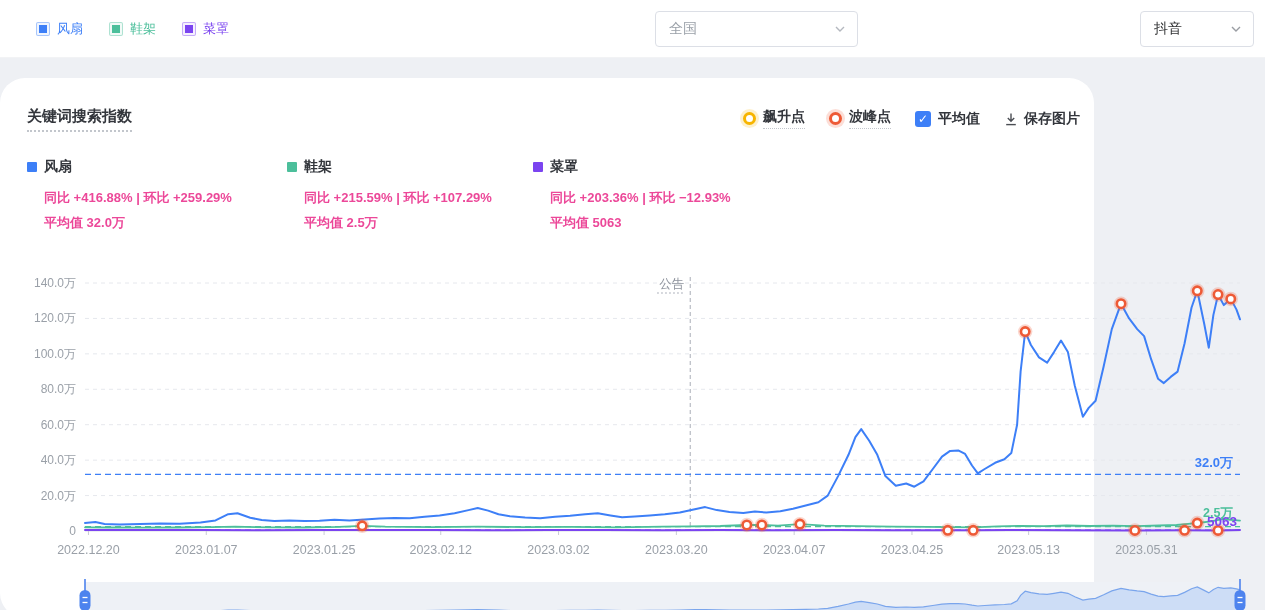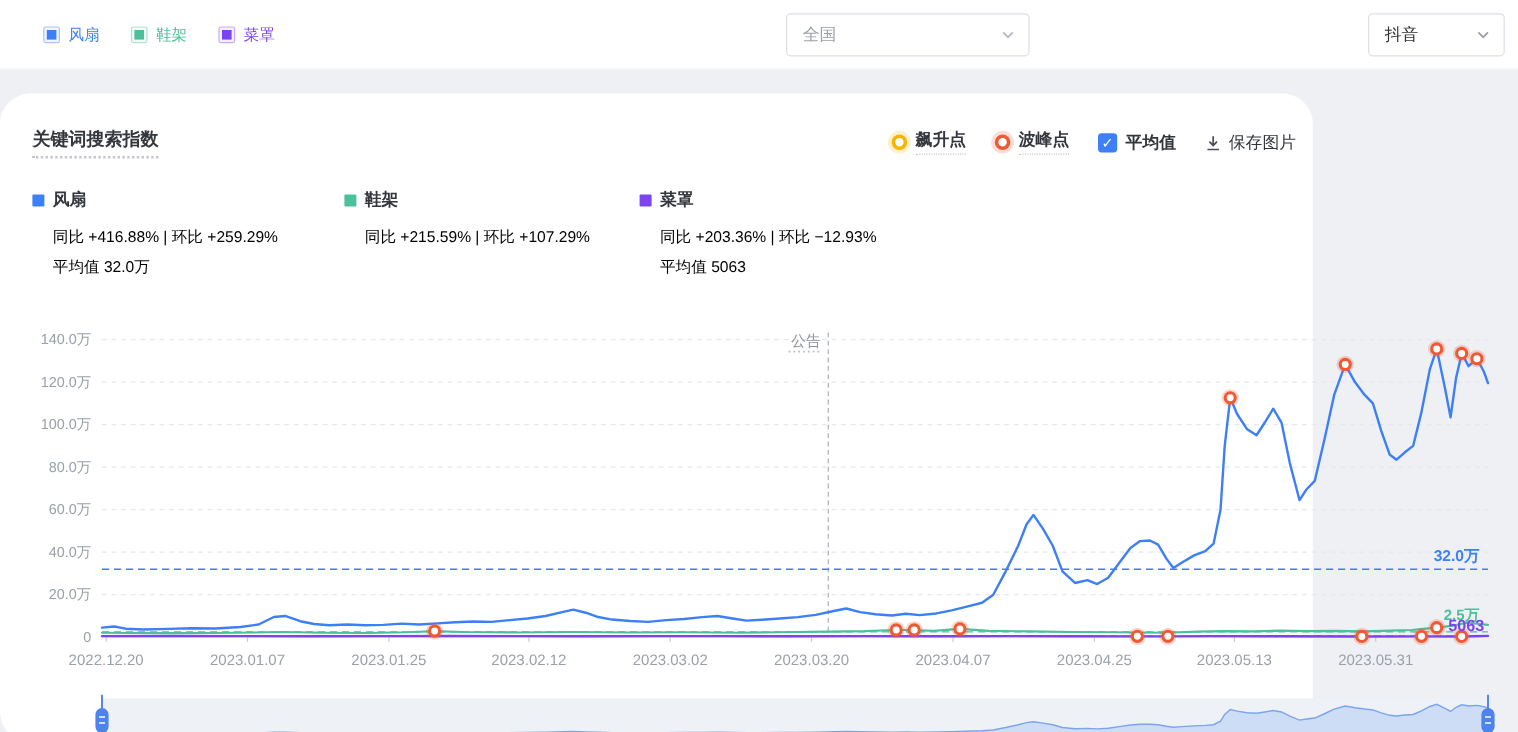--- a/index.html
+++ b/index.html
@@ -23,27 +23,27 @@
 
   .content{position:absolute;left:0;top:78px;width:1094px;height:540px;background:#fff;border-radius:25px;}
   .panel-title{position:absolute;left:27px;top:29px;font-size:15px;font-weight:bold;color:#33363c;
     padding-bottom:4px;border-bottom:2px dotted #c2c6cc;}
   .chart-legend{position:absolute;right:14px;top:30px;display:flex;align-items:center;gap:24px;justify-content:flex-end;}
   .cl-item{display:flex;align-items:center;gap:7px;font-size:14px;color:#33363c;font-weight:600;cursor:pointer;}
   .dot{width:7px;height:7px;border-radius:50%;border:3px solid;background:#fff;box-sizing:content-box;}
   .cl-label-dotted{border-bottom:1.5px dotted #c2c6cc;padding-bottom:2px;}
   .checkbox{width:16px;height:16px;border-radius:3px;display:flex;align-items:center;justify-content:center;
     color:#fff;font-size:12px;font-weight:bold;line-height:1;}
-  .save-btn{display:flex;align-items:center;gap:6px;font-size:14px;color:#33363c;font-weight:400;cursor:pointer;}
+  .save-btn{display:flex;align-items:center;gap:6px;font-size:14px;color:#33363c;font-weight:700;cursor:pointer;}
 
   .stats{position:absolute;left:0;top:80px;width:1265px;}
   .stat{position:absolute;top:0;width:245px;}
   .stat-head{display:flex;align-items:center;gap:7px;font-size:14px;font-weight:600;color:#33363c;margin-bottom:9px;}
   .sq{width:10px;height:10px;border-radius:1px;flex:none;}
-  .stat-sub{font-size:13px;color:#000000;line-height:25px;padding-left:17px;white-space:nowrap;}
+  .stat-sub{font-size:13px;color:#ec4899;line-height:25px;padding-left:17px;white-space:nowrap;font-weight:bold;}
 
   svg{position:absolute;left:0;display:block;font-family:"Liberation Sans","DejaVu Sans",sans-serif;}
   #main-chart{top:180px;}
   #brush-chart{top:490px;}
 </style>
 </head>
 <body>
 
 <div class="topbar">
   <div class="kw-legend">
@@ -123,20 +123,21 @@
       </div>
       <div class="stat-sub">同比 +416.88% | 环比 +259.29%</div>
       <div class="stat-sub">平均值 32.0万</div>
     </div>
     <div class="stat" style="left:287px">
       <div class="stat-head">
         <span class="sq" style="background: rgb(76, 191, 155);"></span>
         <span>鞋架</span>
       </div>
       <div class="stat-sub">同比 +215.59% | 环比 +107.29%</div>
+      <div class="stat-sub">平均值 2.5万</div>
     </div>
     <div class="stat" style="left:533px">
       <div class="stat-head">
         <span class="sq" style="background: rgb(123, 68, 240);"></span>
         <span>菜罩</span>
       </div>
       <div class="stat-sub">同比 +203.36% | 环比 −12.93%</div>
       <div class="stat-sub">平均值 5063</div>
     </div>
   </div>

